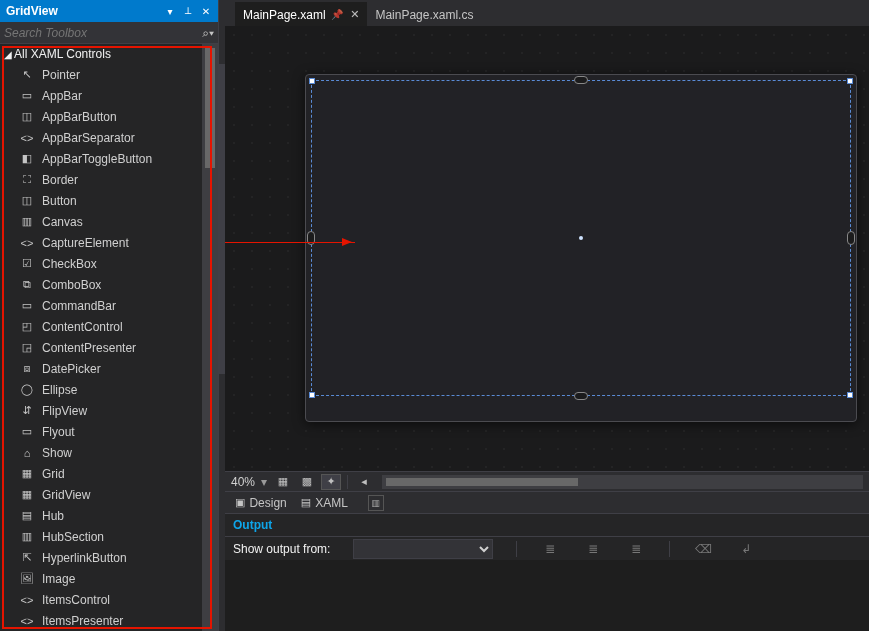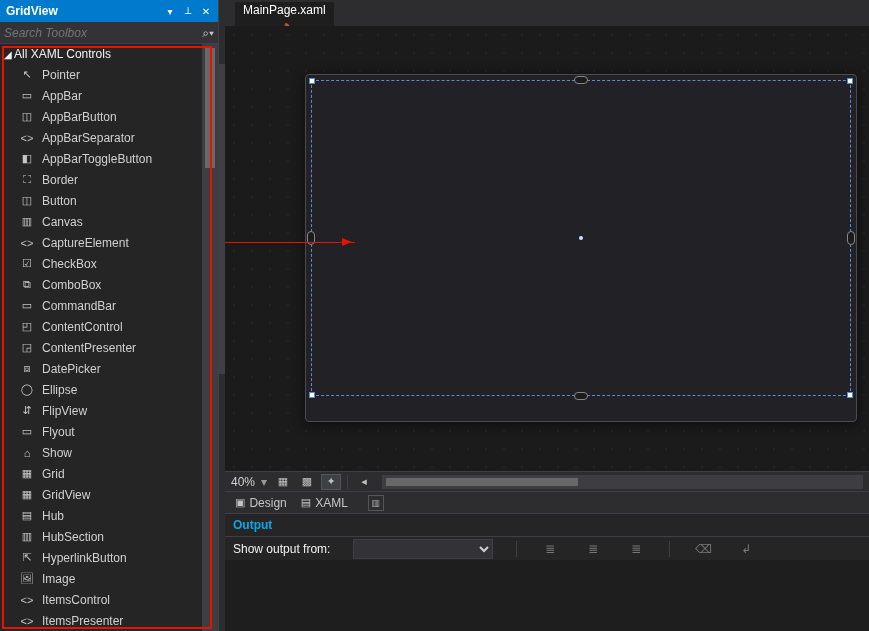--- a/index.html
+++ b/index.html
@@ -29,21 +29,21 @@
   
   .resizer { width:6px; background:#2d2d30; }
   .resizer .grip { margin-top:64px; width:6px; height:310px; background:#3f3f46; }
 
   
   .main { flex:1; display:flex; flex-direction:column; }
 
   
   .tabs { height:26px; background:#2d2d30; display:flex; align-items:flex-end; padding-left:10px; }
   .tab { height:24px; padding:0 8px; display:flex; align-items:center; gap:6px; color:#c5c5c5; border-top:1px solid transparent; }
-  .tab.active { background:#1e1e1e; color:#fff;flex-direction:column; }
+  .tab.active { background:#1e1e1e; color:#fff; }
   .tab .pin { font-size:10px; opacity:.7; }
   .tab .close { font-size:11px; opacity:.7; }
 
   
   .designer { flex:1; background:#1b1b1c; position:relative; overflow:hidden;
               background-image: radial-gradient(rgba(255,255,255,0.04) 1px, transparent 1px);
               background-size: 18px 18px; }
   .artboard { position:absolute; left:80px; top:48px; width:552px; height:348px; background:#222226;
               border:1px solid #4b4b50; border-radius:4px; box-shadow:0 2px 12px rgba(0,0,0,.6); }
   .sel-outer { position:absolute; left:86px; top:54px; width:540px; height:316px; border:1px dashed #5a8bd6; }
@@ -229,20 +229,23 @@
     </div>
 
   <div class="main">
 
     <div class="tabs">
       <div class="tab active">
         <span>MainPage.xaml</span>
         <span class="pin">📌</span>
         <span class="close">✕</span>
       </div>
+      <div class="tab">
+        <span>MainPage.xaml.cs</span>
+      </div>
     </div>
 
     <div class="designer">
       <div class="artboard"></div>
       <div class="sel-outer">
         <div class="handle h-tl"></div>
         <div class="handle h-tr"></div>
         <div class="handle h-bl"></div>
         <div class="handle h-br"></div>
         <div class="pill top"></div>

